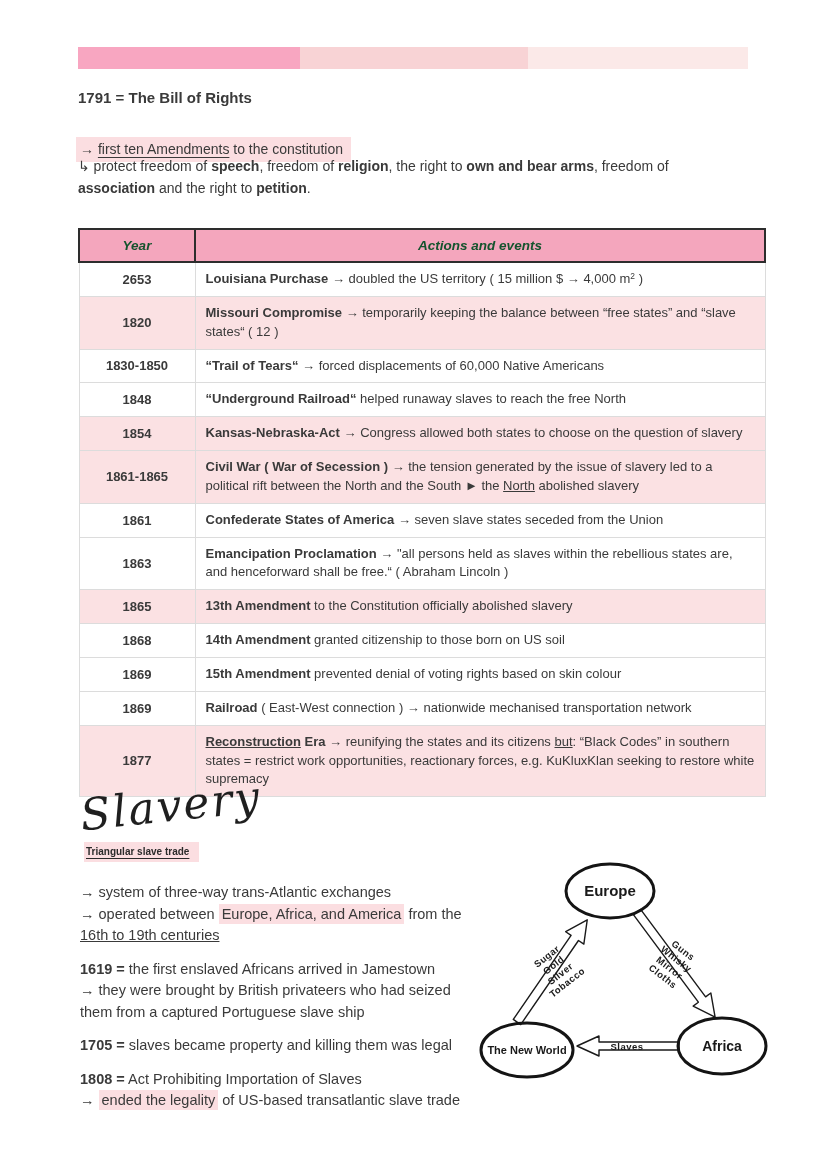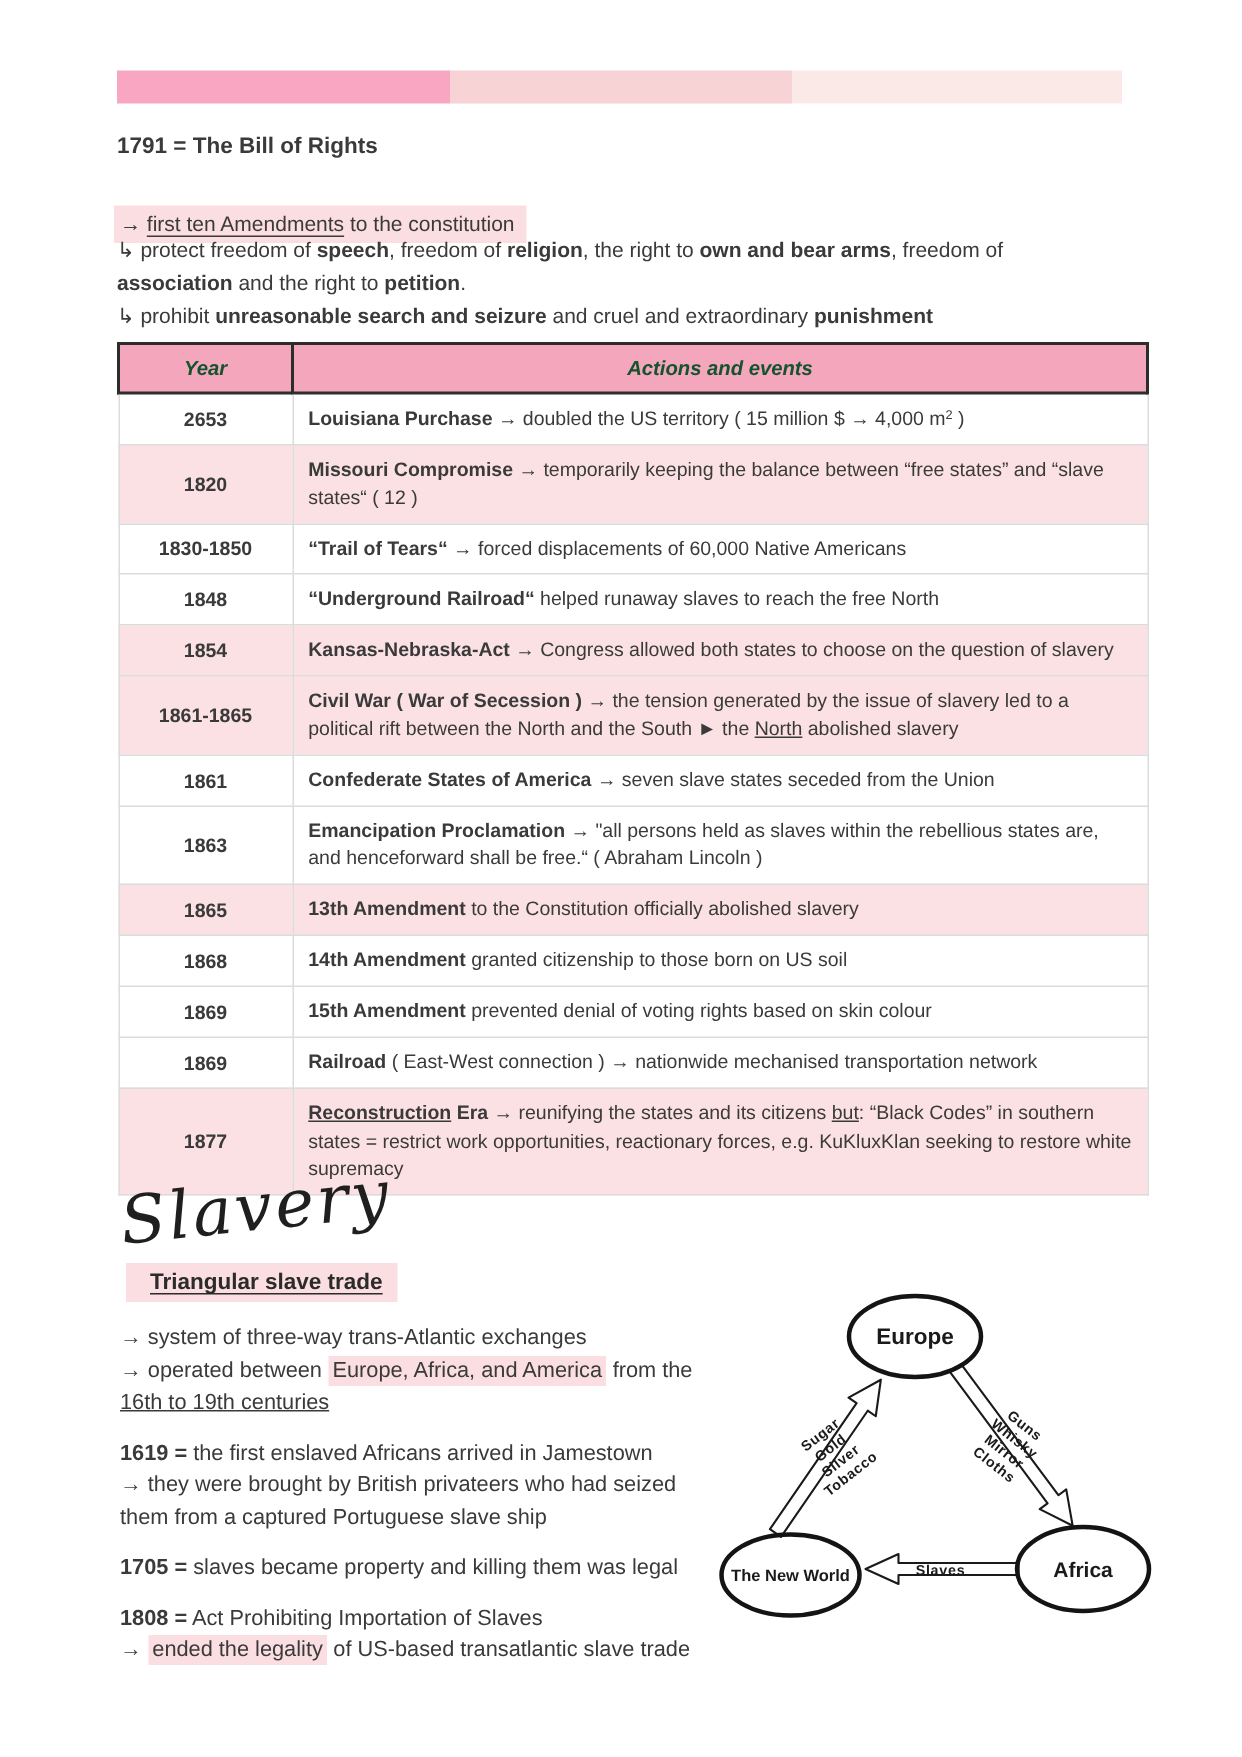--- a/index.html
+++ b/index.html
@@ -46,23 +46,23 @@
   table.timeline td.content{padding:7px 10px;line-height:1.45;margin-top:26px;}
   table.timeline tr.shade{background:var(--pink-row);}
 
   
   .script-title{
     position:absolute;left:80px;top:780px;
     font-family:"DejaVu Serif",serif;font-style:italic;font-size:44px;
     transform:rotate(-6deg);letter-spacing:2px;color:#1f1f1f;
   }
   .slave-heading{
-    position:absolute;left:84px;top:842px;font-size:15px;font-weight:bold;
+    position:absolute;left:84px;top:842px;font-size:10px;font-weight:bold;
     text-decoration:underline;text-underline-offset:3px;
-    background:var(--pink-highlight);padding:4px 10px 5px 16px;color:#2b2b2b;
+    background:var(--pink-highlight);padding:4px 10px 5px 2px;color:#2b2b2b;
   }
   .slavery-lines{position:absolute;left:80px;top:882px;width:402px;font-size:14.5px;line-height:21.5px;}
   .slavery-lines .group{margin-bottom:12px;}
 
   
   .diagram{position:absolute;left:465px;top:850px;width:318px;height:262px;}
   .diagram ellipse{fill:none;stroke:#141414;}
   .diagram .arrow{fill:#ffffff;stroke:#1a1a1a;stroke-width:1.4;stroke-linejoin:round;}
   .diagram text{fill:#1a1a1a;font-family:"Liberation Sans",sans-serif;font-weight:bold;}
   .diagram .node-label{text-anchor:middle;}
@@ -74,21 +74,20 @@
 <div class="topbar">
   <span class="seg s0" style="background: rgb(248, 166, 193);"></span>
   <span class="seg s1" style="background: rgb(248, 211, 213);"></span>
   <span class="seg s2" style="background: rgb(251, 233, 232);"></span>
 </div>
 
 <h1 class="doc-title">1791 = The Bill of Rights</h1>
 <div class="hl-line"><span>→ </span><span class="u">first ten Amendments</span><span> to the constitution</span></div>
 <div class="bullets">
   <span class="line"><span>↳ protect freedom of </span><span class="b">speech</span><span>, freedom of </span><span class="b">religion</span><span>, the right to </span><span class="b">own and bear arms</span><span>, freedom of </span><span class="b">association</span><span> and the right to </span><span class="b">petition</span><span>.</span></span><br>
-  <span class="line"><span>↳ prohibit </span><span class="b">unreasonable search and seizure</span><span> and cruel and extraordinary </span><span class="b">punishment</span></span>
 </div>
 
 <table class="timeline">
   <thead>
     <tr>
       <th class="year-col">Year</th>
       <th>Actions and events</th>
     </tr>
   </thead>
   <tbody id="timeline-body">

